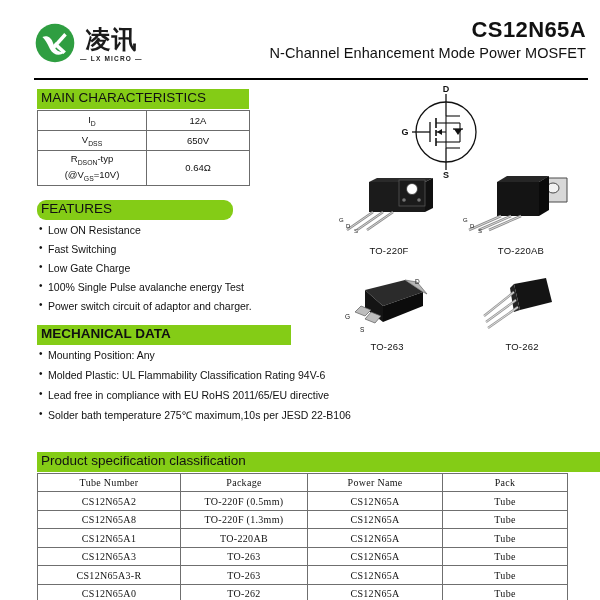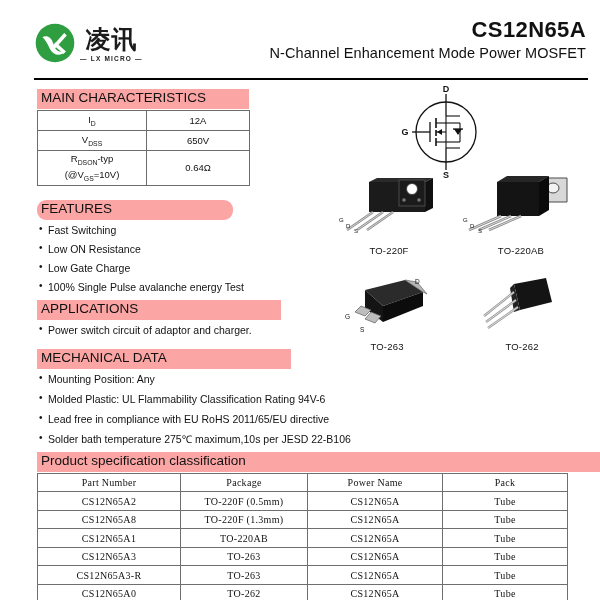--- a/index.html
+++ b/index.html
@@ -75,21 +75,21 @@
   .hrule {
     position: absolute;
     left: 34px;
     right: 12px;
     top: 78px;
     border-top: 2px solid #000;
   }
 
   
   .bar {
-    background: #fca5a5;
+    background: #84cc16;
     font-size: 13.5px;
     color: #111;
     padding: 1px 4px 2px 4px;
     line-height: 1.25;
     box-sizing: border-box;
   }
 
   
   .left-col {
     position: absolute;
@@ -138,21 +138,21 @@
     left: 2px;
     top: -1px;
     font-size: 10px;
   }
 
   .sec-features { margin-top: 14px; }
   .features-bar { width: 196px; border-radius: 9px; }
   .sec-apps { margin-top: 6px; }
   .apps-bar { width: 244px; }
   .sec-mech { margin-top: 13px; }
-  .mech-bar { width: 254px; }
+  .mech-bar { width: 254px; font-weight: bold; }
   .mech .bullets li { margin-bottom: 8px; }
   .wide .bullets li { white-space: nowrap; }
 
   
   .right-col {
     position: absolute;
     left: 320px;
     top: 86px;
     width: 272px;
     height: 275px;
@@ -258,29 +258,28 @@
           </td>
           <td class="tall">0.64Ω</td>
         </tr>
       </tbody>
     </table>
   </div>
 
   <div class="sec-features">
     <div class="bar features-bar">FEATURES</div>
     <ul class="bullets">
+      <li>Low ON Resistance</li>
       <li>Fast Switching</li>
-      <li>Low ON Resistance</li>
       <li>Low Gate Charge</li>
       <li>100% Single Pulse avalanche energy Test</li>
     </ul>
   </div>
 
   <div class="sec-apps">
-    <div class="bar apps-bar">APPLICATIONS</div>
     <ul class="bullets">
       <li>Power switch circuit of adaptor and charger.</li>
     </ul>
   </div>
 
   <div class="sec-mech mech wide">
     <div class="bar mech-bar">MECHANICAL DATA</div>
     <ul class="bullets">
       <li>Mounting Position: Any</li>
       <li>Molded Plastic: UL Flammability Classification Rating 94V-6</li>
@@ -422,21 +421,21 @@
   <div class="bar psc-bar">Product specification classification</div>
   <table class="psc">
     <colgroup>
         <col class="c1">
         <col class="c2">
         <col class="c3">
         <col class="c4">
       </colgroup>
     <thead>
       <tr>
-        <th>Part Number</th>
+        <th>Tube Number</th>
         <th>Package</th>
         <th>Power Name</th>
         <th>Pack</th>
       </tr>
     </thead>
     <tbody>
       <tr>
         <td>CS12N65A2</td>
         <td>TO-220F (0.5mm)</td>
         <td>CS12N65A</td>

